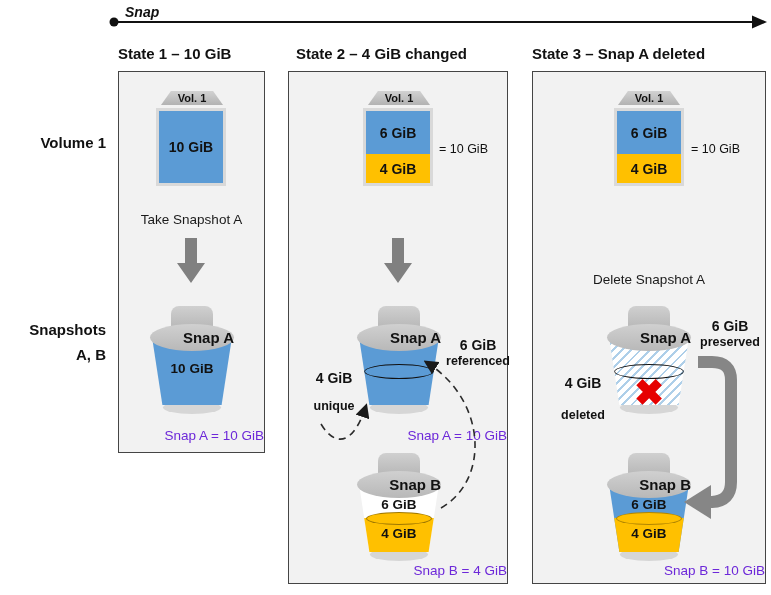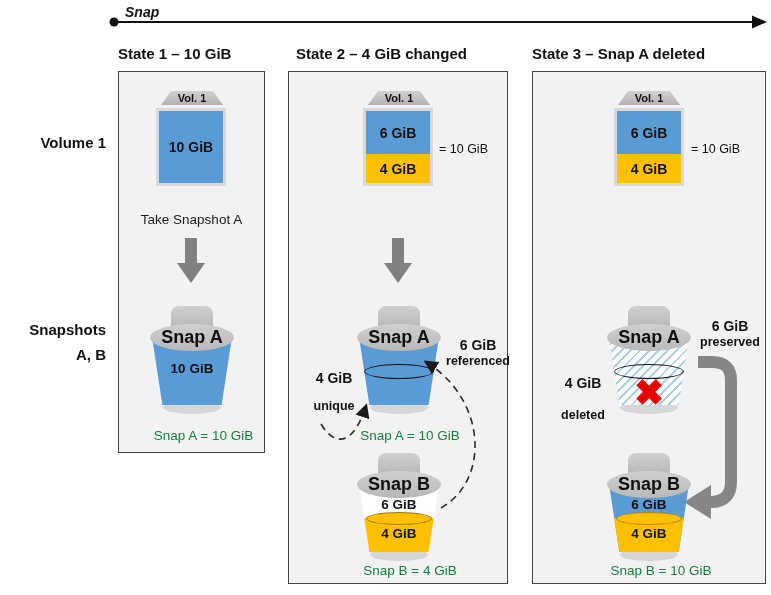--- a/index.html
+++ b/index.html
@@ -24,32 +24,32 @@
            font-size:11px;font-weight:bold;text-align:center;line-height:14px;}
   .vol-rect{position:absolute;width:64px;height:72px;border:3px solid #d9d9d9;}
   .vol-seg{width:100%;display:flex;align-items:center;justify-content:center;
            font-size:14px;font-weight:bold;}
   .seg-blue{background:#5b9bd5;}
   .seg-orange{background:#ffc000;}
   .vol-total{position:absolute;font-size:12.5px;white-space:nowrap;}
 
   
   .action{position:absolute;left:0;width:100%;text-align:center;font-size:13.5px;color:#1a1a1a;}
-  .caption{position:absolute;left:12px;width:100%;text-align:center;font-size:13.5px;color:#15803d;}
+  .caption{position:absolute;left:0;width:100%;text-align:right;font-size:13.5px;color:#6d28d9;}
 
   
   .bucket{position:absolute;width:84px;height:108px;}
   .b-cap{position:absolute;left:21px;top:0;width:42px;height:24px;
          background:linear-gradient(#d0d0d0,#b5b5b5);border-radius:8px 8px 2px 2px;}
   .b-base{position:absolute;left:13px;top:95px;width:58px;height:13px;background:#d6d6d6;border-radius:50%;}
   .b-body{position:absolute;left:2px;top:31px;width:80px;height:68px;
           clip-path:polygon(0 0,100% 0,87% 100%,13% 100%);z-index:1;}
   .b-lid{position:absolute;left:0;top:18px;width:84px;height:27px;border-radius:50%;
          background:linear-gradient(#d0d0d0,#b8b8b8);z-index:2;
-         text-align:center;line-height:27px;font-size:18px;font-weight:bold;}
+         text-align:right;line-height:27px;font-size:15px;font-weight:bold;}
   .b-blue{background:#5b9bd5;}
   .b-hatch{background:repeating-linear-gradient(135deg,#ffffff 0 4.5px,#aecfe9 4.5px 6.5px);}
   .b-half{position:absolute;left:0;width:100%;}
   .b-label{position:absolute;left:0;width:100%;text-align:center;font-size:13.5px;font-weight:bold;z-index:2;}
   .b-ellipse{position:absolute;border-radius:50%;box-sizing:border-box;z-index:1;}
   .outline-ellipse{border:1.6px solid #111;background:transparent;}
   .surface-orange{background:#ffc000;border:1px solid rgba(80,60,0,.55);}
   .x-mark{position:absolute;left:0;width:100%;text-align:center;z-index:3;
           color:#e60000;font-size:36px;line-height:36px;font-weight:bold;}
 
@@ -133,20 +133,21 @@
     <div class="caption" style="top:491px;">Snap B = 4 GiB</div>
   </div>
 
   <div class="panel" style="left:532px;top:71px;width:234px;height:513px;">
     <div class="vol-cap" style="left:85px;top:19px;">Vol. 1</div>
     <div class="vol-rect" style="left:81px;top:36px;">
       <div class="vol-seg seg-blue" style="height:43px;">6 GiB</div>
       <div class="vol-seg seg-orange" style="height:29px;">4 GiB</div>
     </div>
     <div class="vol-total" style="left:158px;top:70px;">= 10 GiB</div>
+    <div class="action" style="top:200px;">Delete Snapshot A</div>
 
     <div class="bucket" style="left:74px;top:234px;">
       <div class="b-cap"></div>
       <div class="b-base"></div>
       <div class="b-body b-hatch">
         <div class="b-ellipse outline-ellipse" style="left:5px;top:27px;width:70px;height:15px;"></div>
       </div>
       <div class="x-mark" style="top:69px;">✖</div>
       <div class="b-lid">Snap A</div>
     </div>

